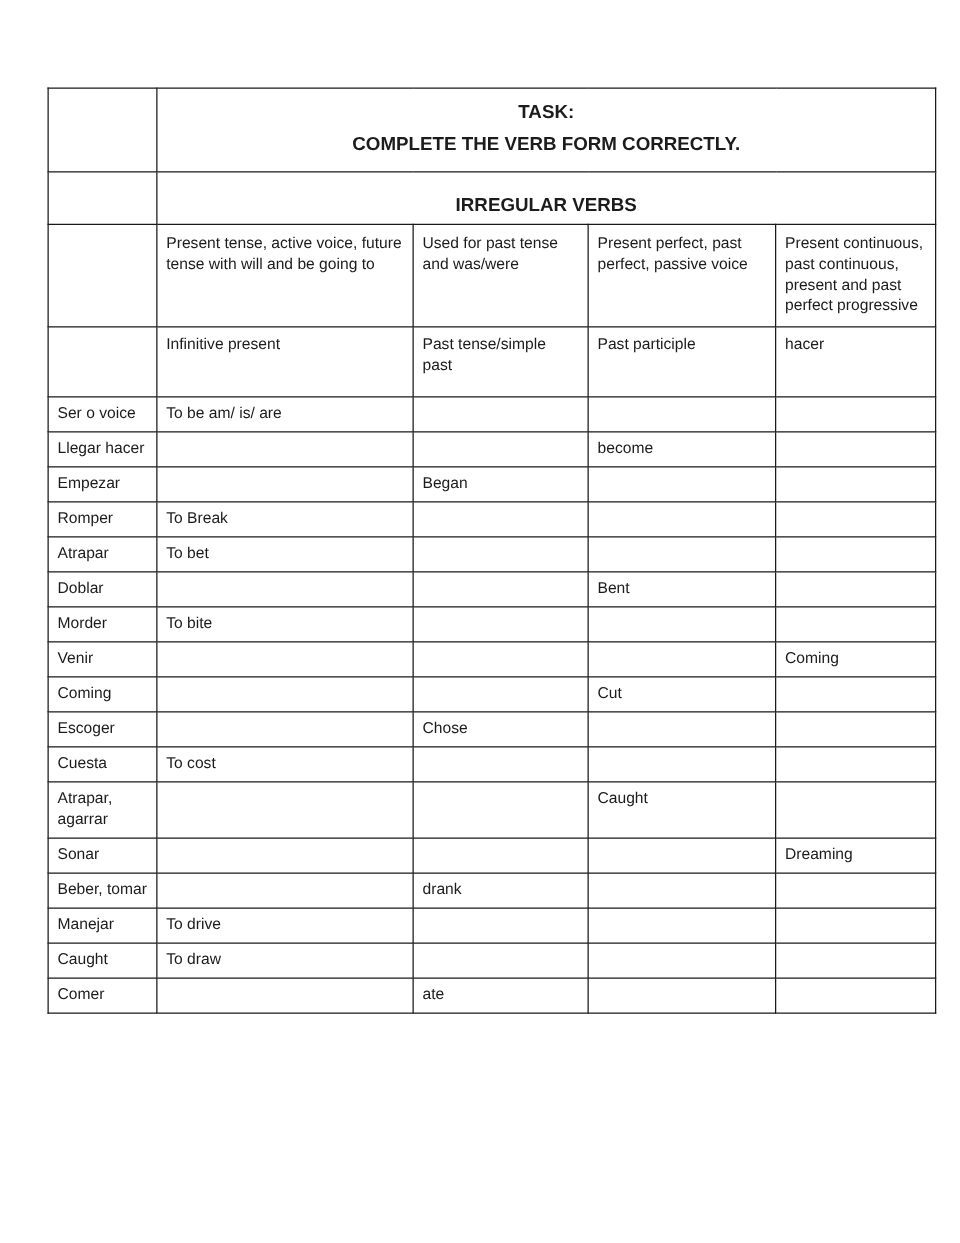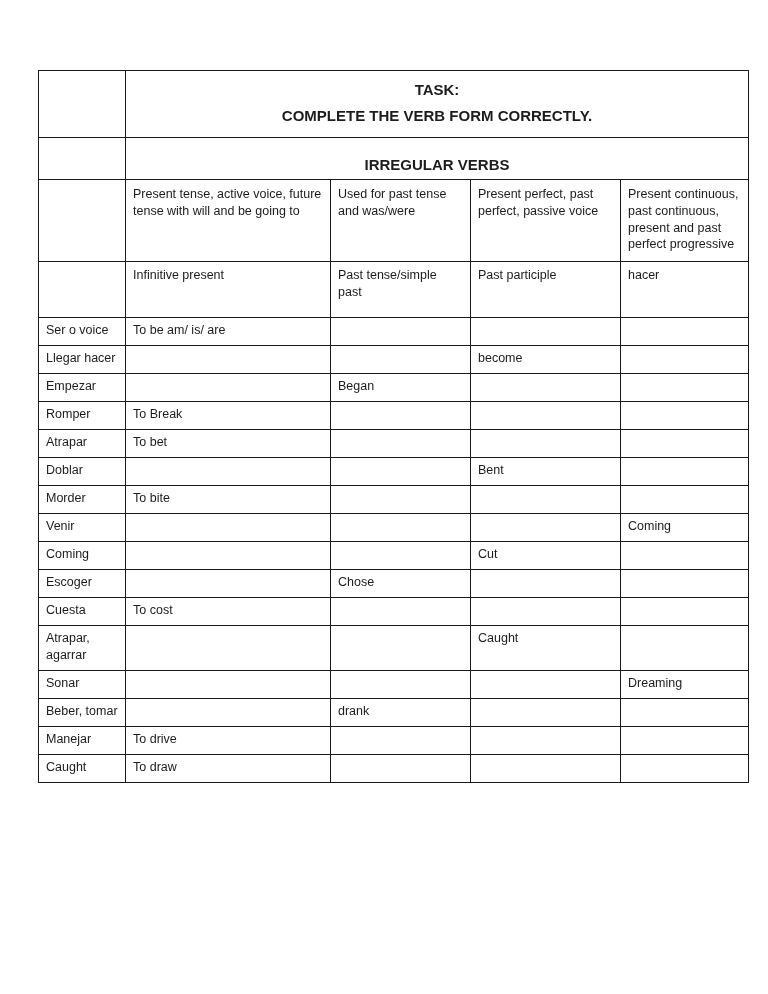--- a/index.html
+++ b/index.html
@@ -210,15 +210,22 @@
         <td></td>
         <td></td>
       </tr>
       <tr class="data-row">
         <td>Caught</td>
         <td>To draw</td>
         <td></td>
         <td></td>
         <td></td>
       </tr>
+      <tr class="data-row">
+        <td>Comer</td>
+        <td></td>
+        <td>ate</td>
+        <td></td>
+        <td></td>
+      </tr>
     </tbody>
   </table>
 </div>
 
 </body></html>

